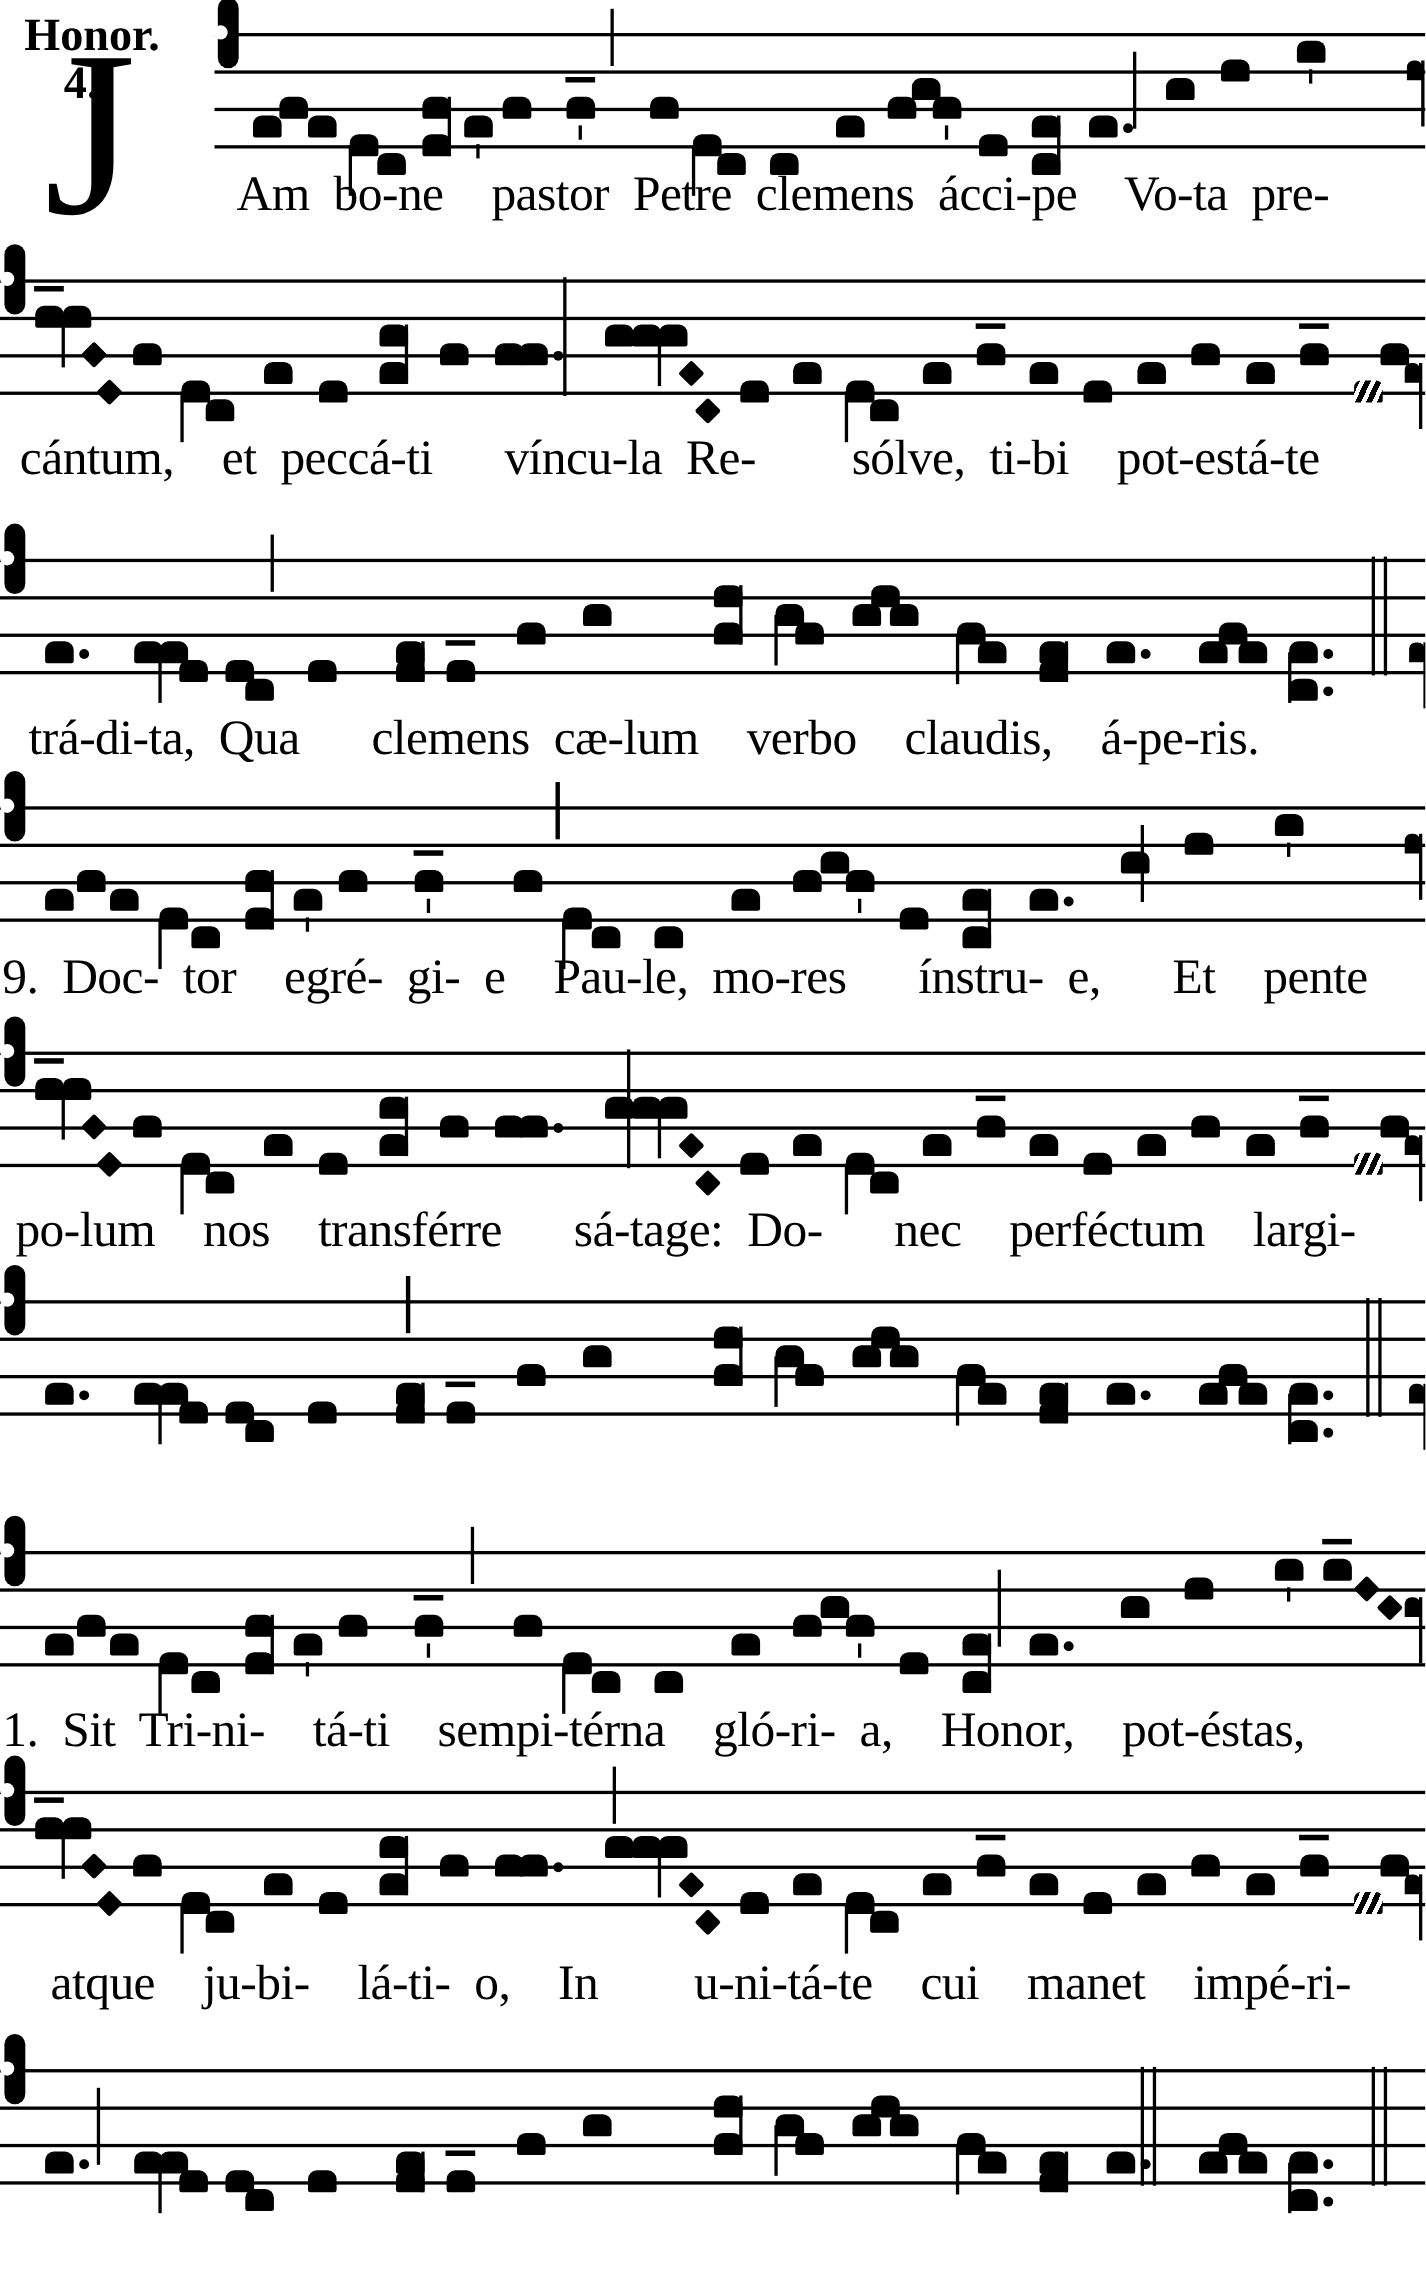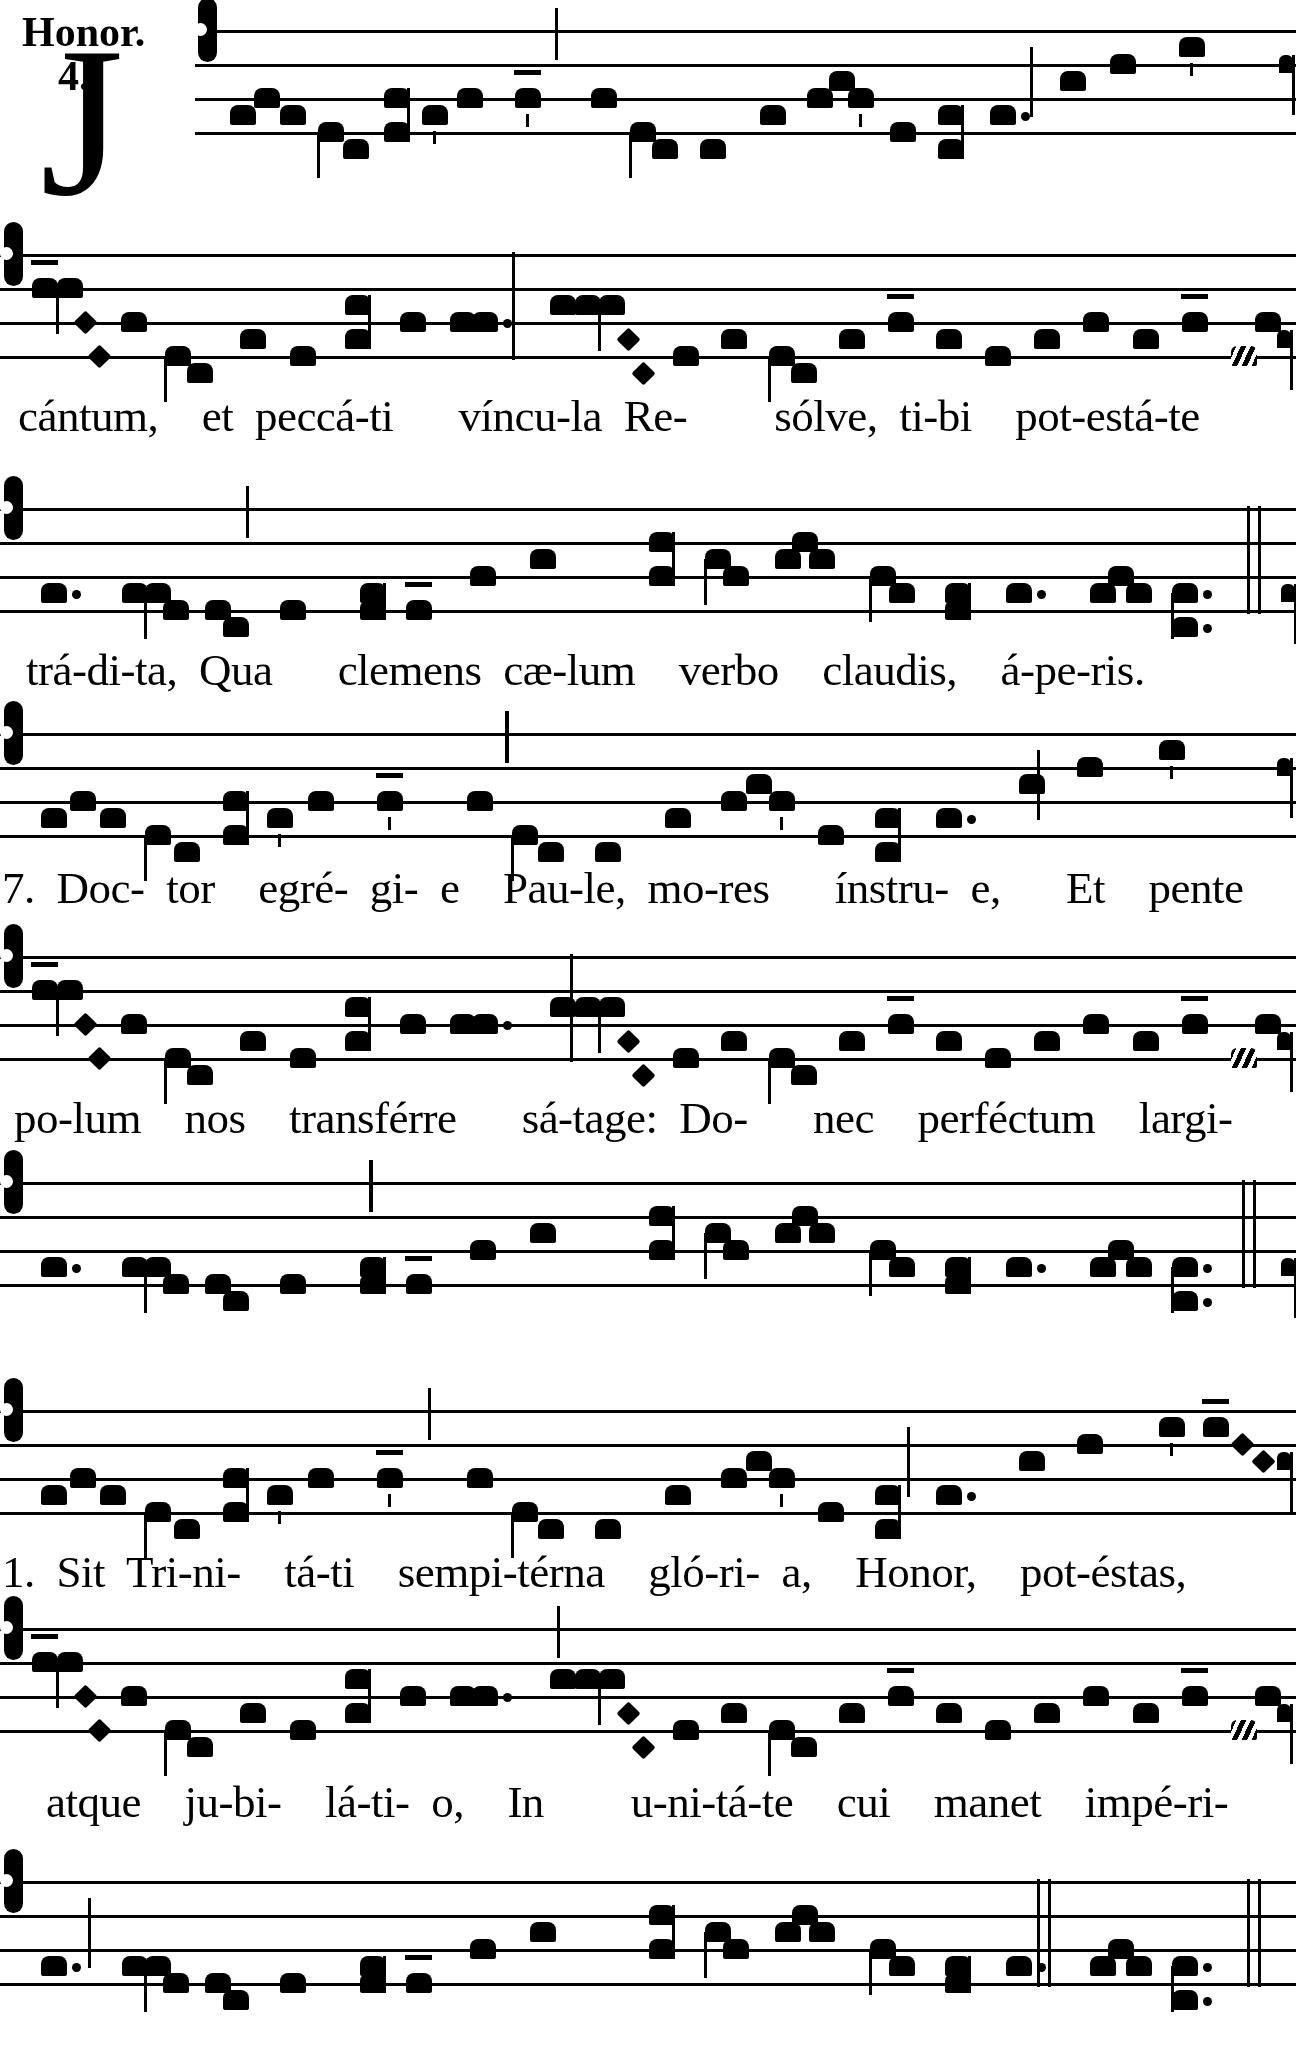--- a/index.html
+++ b/index.html
@@ -25,23 +25,24 @@
   .drop-cap{position:absolute;left:40px;top:14px;font-size:215px;line-height:1;font-weight:normal;}
 </style>
 </head>
 <body>
 
 <div id="score-page">
   <div class="hymn-label">Honor.</div>
   <div class="hymn-number">4.</div>
   <div class="drop-cap">J</div>
 
+  <div class="lyric" style="left: 215px; top: 152px;">Am bo-ne  pastor Petre clemens ácci-pe  Vo-ta pre-</div>
   <div class="lyric" style="left: 18px; top: 392px;">cántum,  et peccá-ti   víncu-la Re-    sólve, ti-bi  pot-está-te</div>
   <div class="lyric" style="left: 26px; top: 646px;">trá-di-ta, Qua   clemens cæ-lum  verbo  claudis,  á-pe-ris.</div>
-  <div class="lyric" style="left: 2px; top: 864px;">7. Doc- tor  egré- gi- e  Pau-le, mo-res   ínstru- e,   Et  pente</div>
+  <div class="lyric" style="left: 2px; top: 864px;">9. Doc- tor  egré- gi- e  Pau-le, mo-res   ínstru- e,   Et  pente</div>
   <div class="lyric" style="left: 14px; top: 1094px;">po-lum  nos  transférre   sá-tage: Do-   nec  perféctum  largi-</div>
   <div class="lyric" style="left: 2px; top: 1548px;">1. Sit Tri-ni-  tá-ti  sempi-térna  gló-ri- a,  Honor,  pot-éstas,</div>
   <div class="lyric" style="left: 46px; top: 1778px;">atque  ju-bi-  lá-ti- o,  In    u-ni-tá-te  cui  manet  impé-ri-</div>
 <div class="staffline" style="left: 195px; top: 30px; width: 1101px;"></div>
     <div class="staffline" style="left: 195px; top: 64px; width: 1101px;"></div>
     <div class="staffline" style="left: 195px; top: 98px; width: 1101px;"></div>
     <div class="staffline" style="left: 195px; top: 132px; width: 1101px;"></div>
     <div class="clef" style="left: 198px; top: -2px;"></div>
     <div class="clefnotch" style="left: 194px; top: 23px;"></div>
     <div class="note" style="left: 230.232px; top: 105px;"></div>

